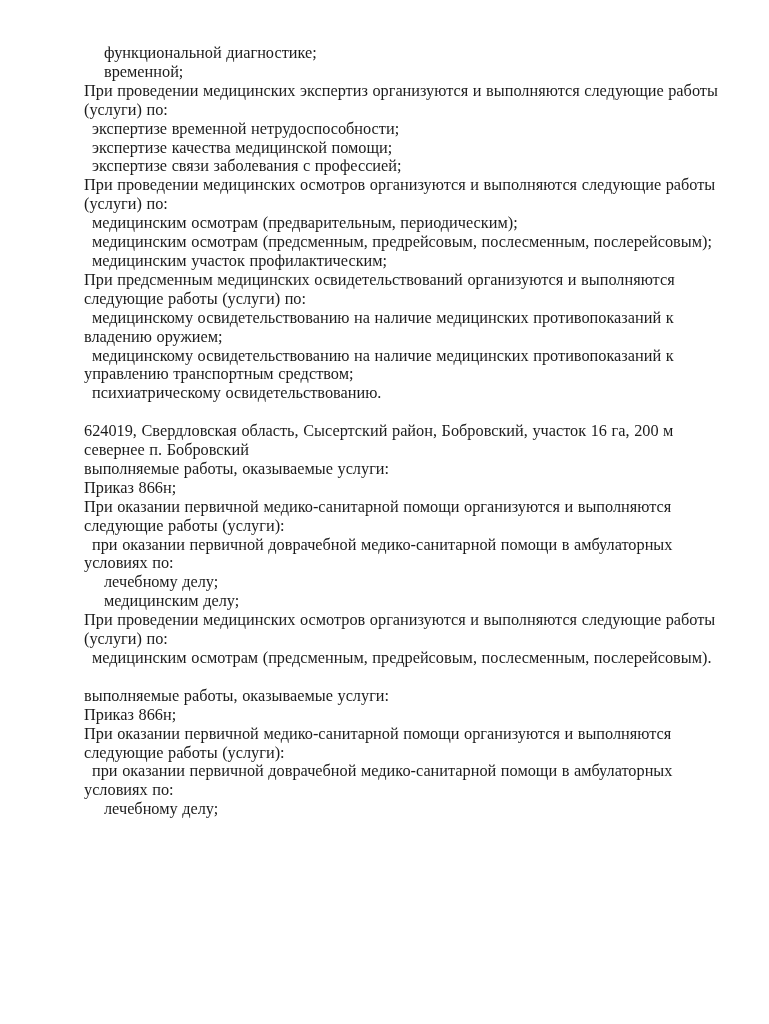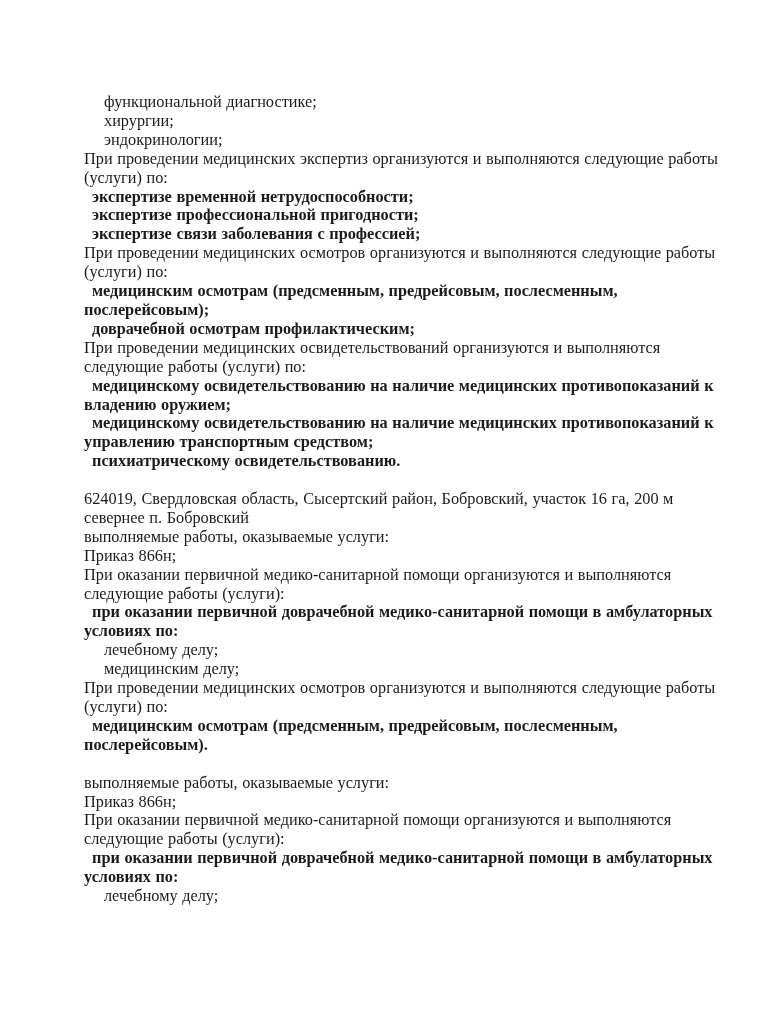--- a/index.html
+++ b/index.html
@@ -5,51 +5,51 @@
   html, body { margin: 0; padding: 0; }
   body {
     width: 769px; height: 1024px;
     background: #ffffff;
     overflow: hidden;
   }
   .page {
     box-sizing: border-box;
     width: 629px; height: 1024px;
     background: #ffffff;
-    padding: 93px 45px 0 84px;
+    padding: 44px 45px 0 84px;
   }
   .doc { width: 640px; }
   p.line {
     margin: 0;
     font-family: "Liberation Serif", "DejaVu Serif", serif;
     font-size: 16.3px;
     line-height: 18.9px;
     color: #1b1b1b;
     word-spacing: 0.5px;
   }
-  p.indent-1 { text-indent: 8px; font-weight: bold; }
+  p.indent-1 { text-indent: 8px; }
   p.indent-2 { text-indent: 20px; }
   p.blank { height: 18.9px; }
 </style>
 </head>
 <body>
 
 <div class="page">
   <div class="doc" style="color: rgb(27, 27, 27);">
       <p class="line indent-2">функциональной диагностике;</p>
-      <p class="line indent-2">хирургии;</p>
-      <p class="line indent-2">эндокринологии;</p>
+      <p class="line indent-2">временной;</p>
       <p class="line indent-0">При проведении медицинских экспертиз организуются и выполняются следующие работы (услуги) по:</p>
       <p class="line indent-1">экспертизе временной нетрудоспособности;</p>
-      <p class="line indent-1">экспертизе профессиональной пригодности;</p>
+      <p class="line indent-1">экспертизе качества медицинской помощи;</p>
       <p class="line indent-1">экспертизе связи заболевания с профессией;</p>
       <p class="line indent-0">При проведении медицинских осмотров организуются и выполняются следующие работы (услуги) по:</p>
+      <p class="line indent-1">медицинским осмотрам (предварительным, периодическим);</p>
       <p class="line indent-1">медицинским осмотрам (предсменным, предрейсовым, послесменным, послерейсовым);</p>
-      <p class="line indent-1">доврачебной осмотрам профилактическим;</p>
-      <p class="line indent-0">При проведении медицинских освидетельствований организуются и выполняются следующие работы (услуги) по:</p>
+      <p class="line indent-1">медицинским участок профилактическим;</p>
+      <p class="line indent-0">При предсменным медицинских освидетельствований организуются и выполняются следующие работы (услуги) по:</p>
       <p class="line indent-1">медицинскому освидетельствованию на наличие медицинских противопоказаний к владению оружием;</p>
       <p class="line indent-1">медицинскому освидетельствованию на наличие медицинских противопоказаний к управлению транспортным средством;</p>
       <p class="line indent-1">психиатрическому освидетельствованию.</p>
       <p class="line blank"></p>
       <p class="line indent-0">624019, Свердловская область, Сысертский район, Бобровский, участок 16 га, 200 м севернее п. Бобровский</p>
       <p class="line indent-0">выполняемые работы, оказываемые услуги:</p>
       <p class="line indent-0">Приказ 866н;</p>
       <p class="line indent-0">При оказании первичной медико-санитарной помощи организуются и выполняются следующие работы (услуги):</p>
       <p class="line indent-1">при оказании первичной доврачебной медико-санитарной помощи в амбулаторных условиях по:</p>
       <p class="line indent-2">лечебному делу;</p>

